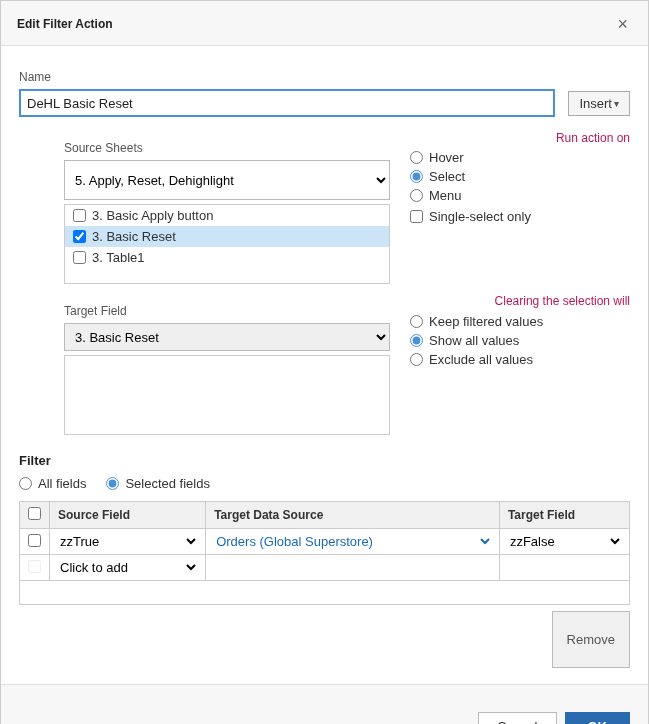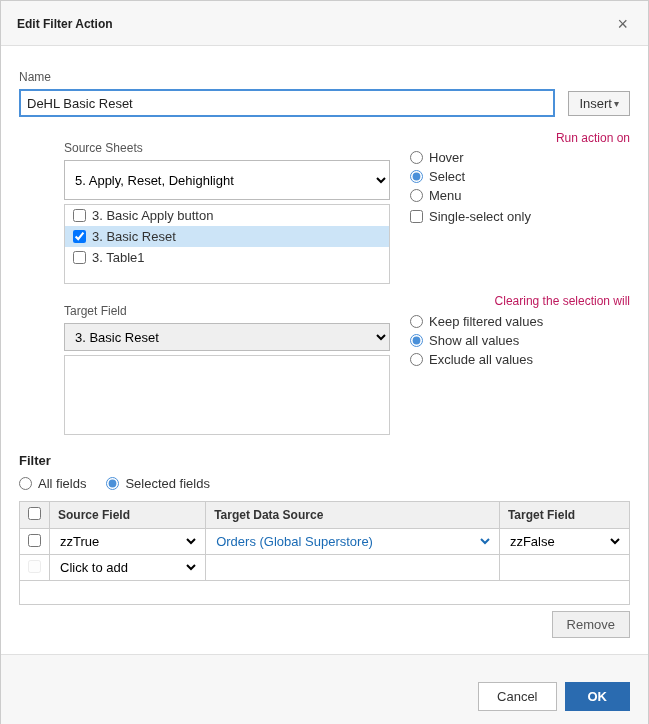--- a/index.html
+++ b/index.html
@@ -232,21 +232,21 @@
     }
     .dialog-footer {
       display: flex;
       justify-content: space-between;
       align-items: center;
       padding: 27px 18px;
       border-top: 1px solid #e0e0e0;
       background: #f7f7f7;
     }
     .remove-btn {
-      padding: 5px 14px;
+      padding: 20px 14px;
       border: 1px solid #bbb;
       background: #f0f0f0;
       font-size: 13px;
       cursor: pointer;
       color: #555;
     }
     .footer-right {
       display: flex;
       gap: 8px;
     }

